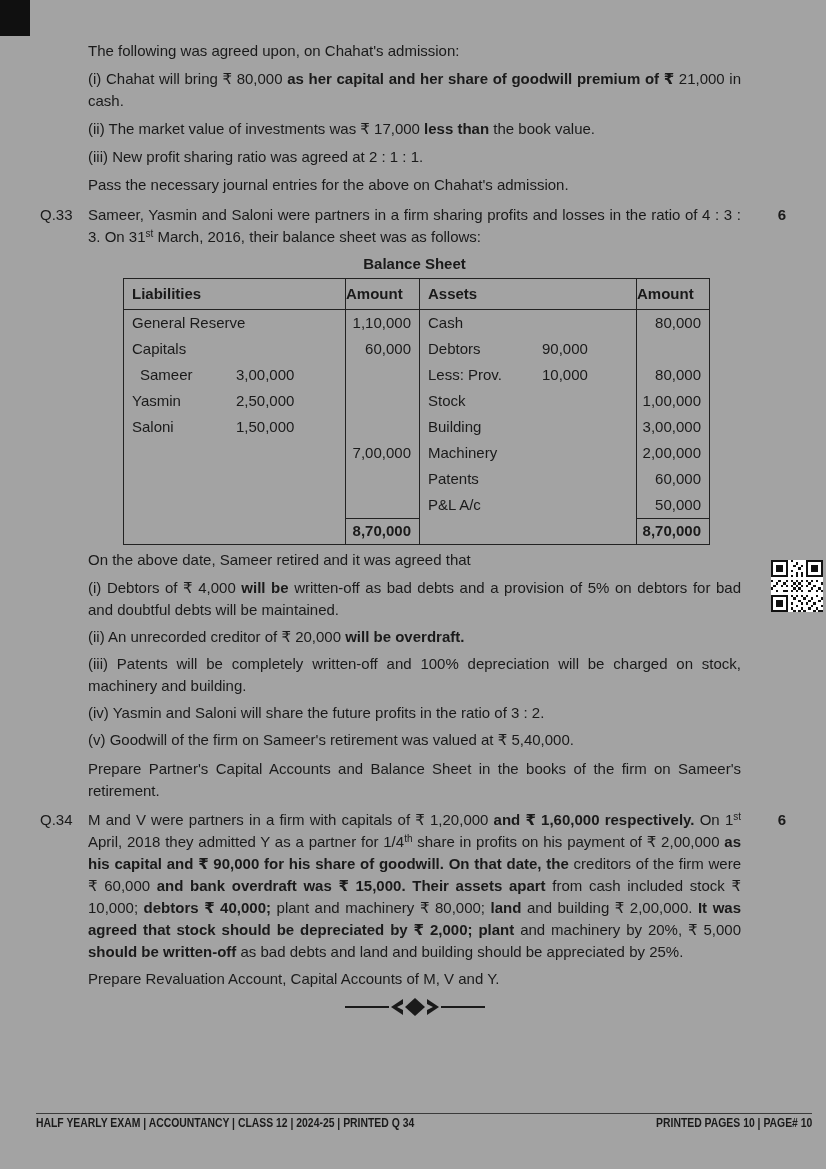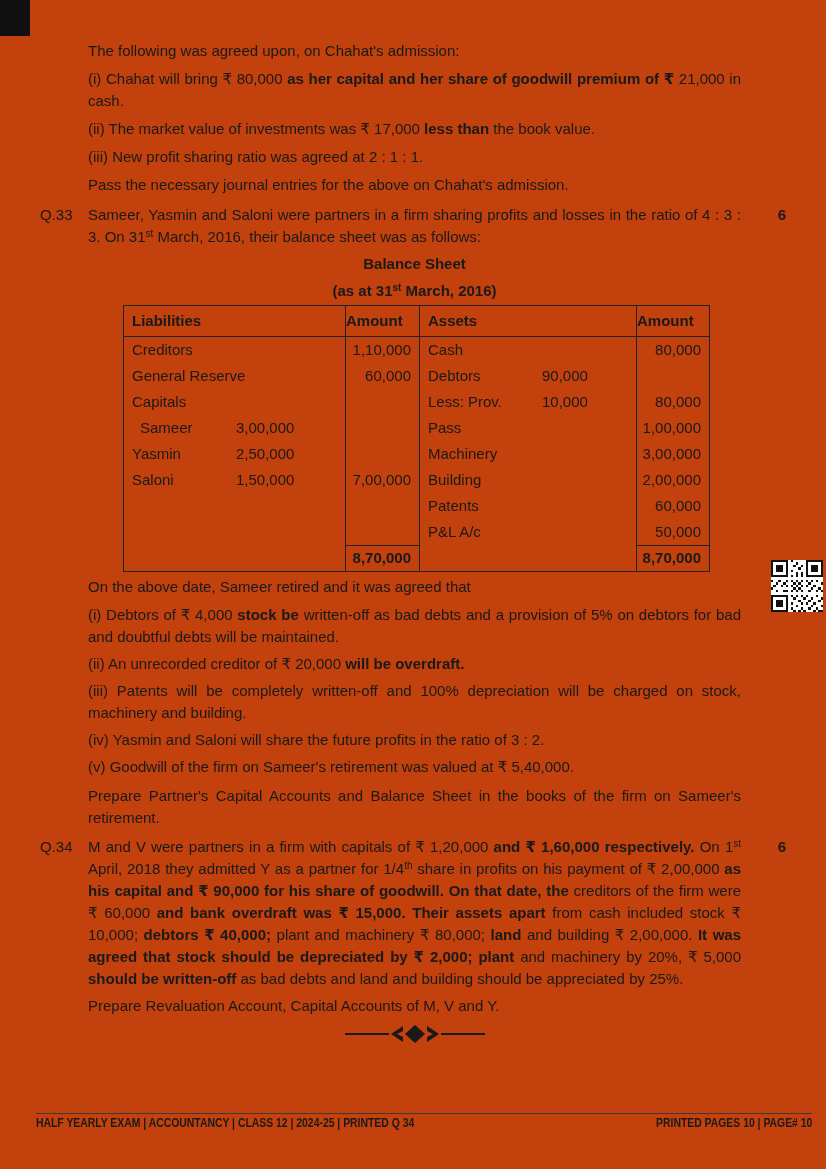--- a/index.html
+++ b/index.html
@@ -1,20 +1,20 @@
 <!DOCTYPE html>
 <html><head>
 <meta charset="utf-8">
 <style>
   html,body { margin:0; padding:0; background:#e8e8e8; }
   .page {
     position:relative;
     width:826px; height:1169px;
     margin:0 auto;
-    background:#c2410c;
+    background:#a3a3a3;
     color:#1a1a1a;
     font-family:"Liberation Sans","DejaVu Sans",sans-serif;
     font-size:15px; line-height:22px;
     overflow:hidden;
   }
   .corner-mark { position:absolute; left:0; top:0; width:30px; height:36px; background:#101010; }
   .content { position:absolute; left:40px; top:40px; width:746px; }
   .p { margin:0 0 6px 0; }
   .indent { padding-left:48px; width:653px; }
   .just { text-align:justify; }
@@ -78,30 +78,28 @@
 
     <p class="p indent">Pass the necessary journal entries for the above on Chahat's admission.</p>
 
     <div class="qrow">
       <div class="qlabel">Q.33</div>
       <div class="qbody just"><span>Sameer, Yasmin and Saloni were partners in a firm sharing profits and losses in the ratio of 4 : 3 : 3. On 31</span><span class="sup">st</span><span> March, 2016, their balance sheet was as follows:</span></div>
       <div class="qmarks">6</div>
     </div>
 
     <div class="center-title">Balance Sheet</div>
-    <div class="center-title"><span>(as at 31</span><span class="sup">st</span><span> March, 2016)</span></div>
 
     <div class="bs-table">
       <div class="bs-h">Liabilities</div>
       <div class="bs-h ctr bcl">Amount</div>
       <div class="bs-h bcl">Assets</div>
       <div class="bs-h ctr bcl">Amount</div>
 
       <div>
-        <div class="bs-line"><span>Creditors</span><span class="bs-sub"></span></div>
         <div class="bs-line"><span>General Reserve</span><span class="bs-sub"></span></div>
         <div class="bs-line"><span>Capitals</span><span class="bs-sub"></span></div>
         <div class="bs-line ind"><span>Sameer</span><span class="bs-sub">3,00,000</span></div>
         <div class="bs-line"><span>Yasmin</span><span class="bs-sub">2,50,000</span></div>
         <div class="bs-line"><span>Saloni</span><span class="bs-sub">1,50,000</span></div>
         <div class="bs-line"><span></span></div>
         <div class="bs-line"><span></span></div>
       </div>
 
       <div class="amtcol bcl">
@@ -112,23 +110,23 @@
         <div class="bs-line"></div>
         <div class="bs-line">7,00,000</div>
         <div class="bs-line"></div>
         <div class="bs-line"></div>
       </div>
 
       <div class="assets bcl">
         <div class="bs-line"><span>Cash</span><span class="bs-sub"></span></div>
         <div class="bs-line"><span>Debtors</span><span class="bs-sub">90,000</span></div>
         <div class="bs-line"><span>Less: Prov.</span><span class="bs-sub">10,000</span></div>
-        <div class="bs-line"><span>Pass</span><span class="bs-sub"></span></div>
+        <div class="bs-line"><span>Stock</span><span class="bs-sub"></span></div>
+        <div class="bs-line"><span>Building</span><span class="bs-sub"></span></div>
         <div class="bs-line"><span>Machinery</span><span class="bs-sub"></span></div>
-        <div class="bs-line"><span>Building</span><span class="bs-sub"></span></div>
         <div class="bs-line"><span>Patents</span><span class="bs-sub"></span></div>
         <div class="bs-line"><span>P&amp;L A/c</span><span class="bs-sub"></span></div>
       </div>
 
       <div class="amtcol bcl">
         <div class="bs-line">80,000</div>
         <div class="bs-line"></div>
         <div class="bs-line">80,000</div>
         <div class="bs-line">1,00,000</div>
         <div class="bs-line">3,00,000</div>
@@ -138,21 +136,21 @@
       </div>
 
       <div class="bs-blank"></div>
       <div class="bs-total bcl">8,70,000</div>
       <div class="bs-blank bcl"></div>
       <div class="bs-total bcl">8,70,000</div>
     </div>
 
     <p class="p indent" style="margin-top:4px">On the above date, Sameer retired and it was agreed that</p>
 
-    <p class="p indent just" style="margin-bottom:5px"><span>(i) Debtors of ₹ 4,000 </span><span class="b">stock be</span><span> written-off as bad debts and a provision of 5% on debtors for bad and doubtful debts will be maintained.</span></p>
+    <p class="p indent just" style="margin-bottom:5px"><span>(i) Debtors of ₹ 4,000 </span><span class="b">will be</span><span> written-off as bad debts and a provision of 5% on debtors for bad and doubtful debts will be maintained.</span></p>
 
     <p class="p indent" style="margin-bottom:5px"><span>(ii) An unrecorded creditor of ₹ 20,000 </span><span class="b">will be overdraft.</span></p>
 
     <p class="p indent just" style="margin-bottom:5px">(iii) Patents will be completely written-off and 100% depreciation will be charged on stock, machinery and building.</p>
 
     <p class="p indent" style="margin-bottom:5px">(iv) Yasmin and Saloni will share the future profits in the ratio of 3 : 2.</p>
 
     <p class="p indent" style="margin-bottom:7px">(v) Goodwill of the firm on Sameer's retirement was valued at ₹ 5,40,000.</p>
 
     <p class="p indent just" style="margin-bottom:7px">Prepare Partner's Capital Accounts and Balance Sheet in the books of the firm on Sameer's retirement.</p>

